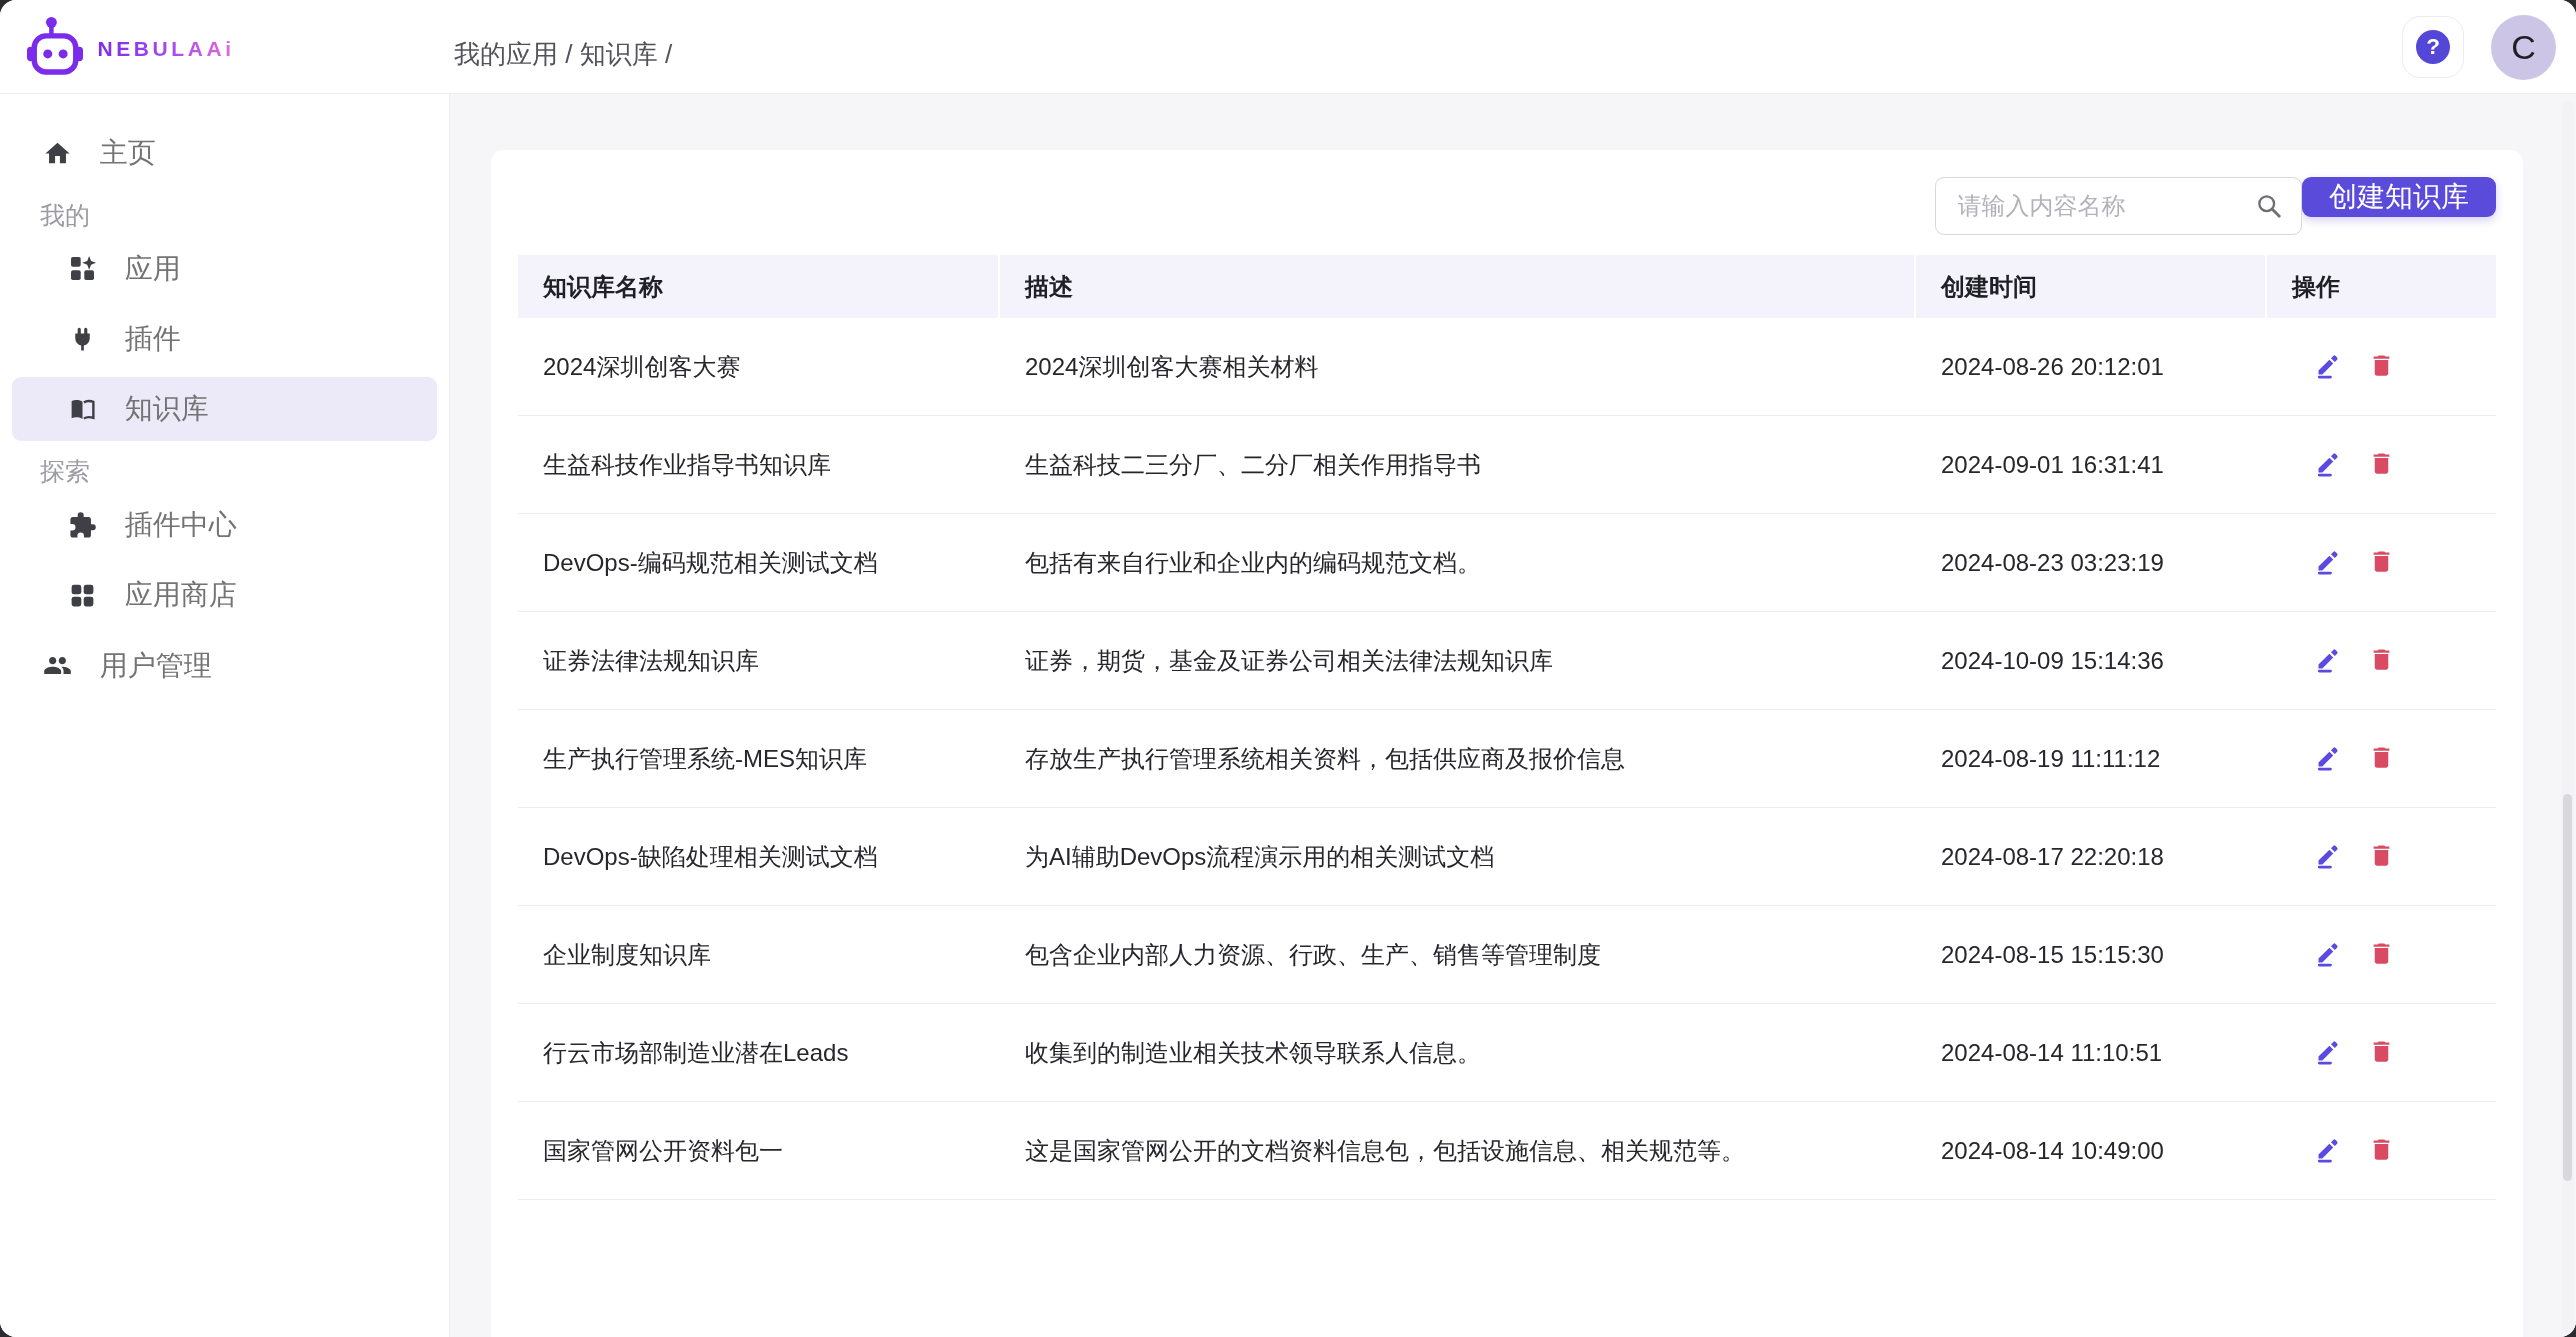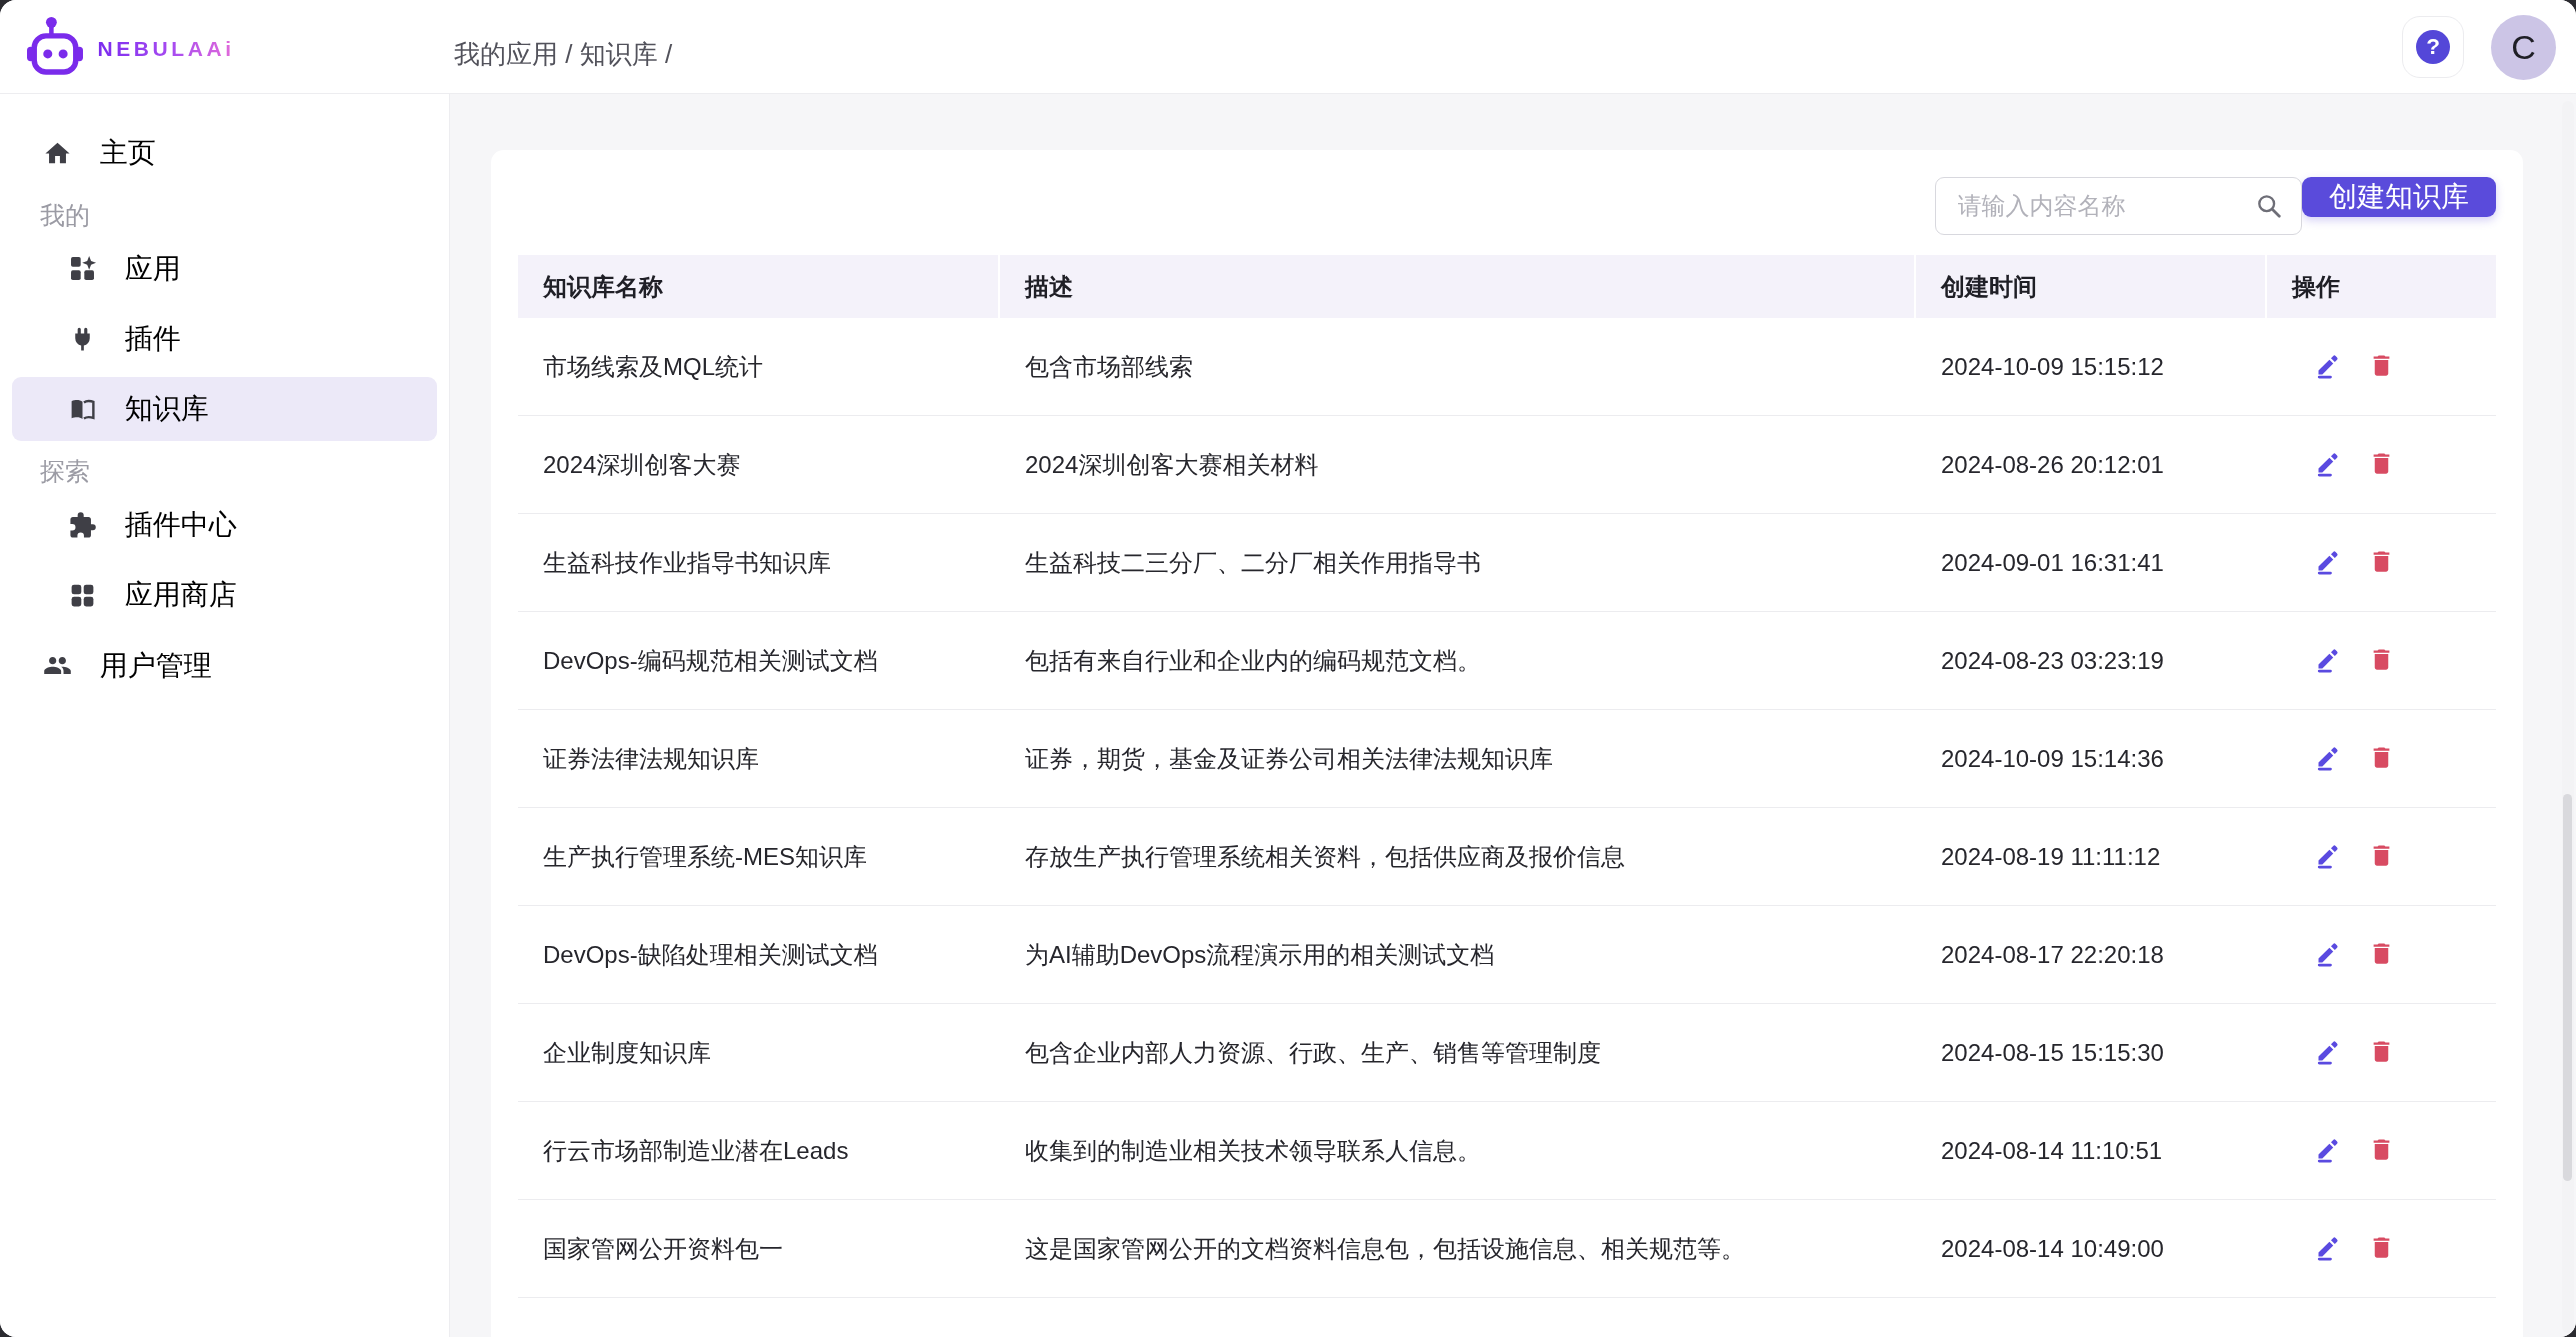--- a/index.html
+++ b/index.html
@@ -22,21 +22,21 @@
     display:flex; align-items:center; justify-content:center; cursor:pointer; }
   .help-circle { width:34px; height:34px; border-radius:50%; background:#5447D8; color:#FFFFFF;
     font-size:22.5px; font-weight:bold; display:flex; align-items:center; justify-content:center; }
   .avatar { width:65px; height:65px; border-radius:50%; background:#CCC5E6; color:#1F1F26;
     font-size:34px; display:flex; align-items:center; justify-content:center; cursor:pointer; }
 
   
   .sidebar { position:absolute; left:0; top:94px; width:450px; bottom:0; background:#FFFFFF;
     border-right:0.9px solid #EDEDF0; padding-top:27px; z-index:4; }
   .side-item { position:relative; height:64px; margin:0 11.7px 6.3px 11.7px; border-radius:9px;
-    display:flex; align-items:center; cursor:pointer; color:#000000; font-size:28px; }
+    display:flex; align-items:center; cursor:pointer; color:#737373; font-size:28px; }
   .side-item .side-icon { position:absolute; left:31px; width:29px; height:29px; display:flex; }
   .side-item .side-label { position:absolute; left:88px; }
   .side-item.indent .side-icon { left:56px; }
   .side-item.indent .side-label { left:113px; }
   .side-item.selected { background:#ECE9F8; }
   .side-item svg { width:29px; height:29px; fill:#3F3F46; }
   .side-section { height:32px; margin:14.4px 0 5.4px 40px; font-size:25px; color:#9B9BA4;
     display:flex; align-items:center; }
 
   
@@ -179,40 +179,20 @@
 
       <div class="table">
         <div class="thead">
           <div class="th">知识库名称</div>
           <div class="th">描述</div>
           <div class="th">创建时间</div>
           <div class="th">操作</div>
         </div>
         <div class="tbody" id="tbody">
             <div class="tr">
-              <div class="td c-name">市场线索及MQL统计</div>
-              <div class="td c-desc">包含市场部线索</div>
-              <div class="td c-time">2024-10-09 15:15:12</div>
-              <div class="td c-actions">
-                <button class="icon-btn">
-                  <span><svg viewBox="0 0 24 24" fill="#5A4AE0">
-                      <path d="M13.7 6.9l3.4 3.4L7.4 19.9H4V16.5L13.7 6.9z"></path>
-                      <path d="M15.1 5.5l2-2a1.5 1.5 0 0 1 2.1 0l1.3 1.3a1.5 1.5 0 0 1 0 2.1l-2 2-3.4-3.4z"></path>
-                      <rect x="3.4" y="21" width="12.5" height="2.6" rx="1.3"></rect>
-                    </svg></span>
-                </button>
-                <button class="icon-btn">
-                  <span><svg viewBox="0 0 24 24" fill="#D84B62">
-                      <path d="M6 19c0 1.1.9 2 2 2h8c1.1 0 2-.9 2-2V7H6v12z"></path>
-                      <path d="M15.5 4l-1-1h-5l-1 1H5v2h14V4z"></path>
-                    </svg></span>
-                </button>
-              </div>
-            </div>
-            <div class="tr">
               <div class="td c-name">2024深圳创客大赛</div>
               <div class="td c-desc">2024深圳创客大赛相关材料</div>
               <div class="td c-time">2024-08-26 20:12:01</div>
               <div class="td c-actions">
                 <button class="icon-btn">
                   <span><svg viewBox="0 0 24 24" fill="#5A4AE0">
                       <path d="M13.7 6.9l3.4 3.4L7.4 19.9H4V16.5L13.7 6.9z"></path>
                       <path d="M15.1 5.5l2-2a1.5 1.5 0 0 1 2.1 0l1.3 1.3a1.5 1.5 0 0 1 0 2.1l-2 2-3.4-3.4z"></path>
                       <rect x="3.4" y="21" width="12.5" height="2.6" rx="1.3"></rect>
                     </svg></span>

